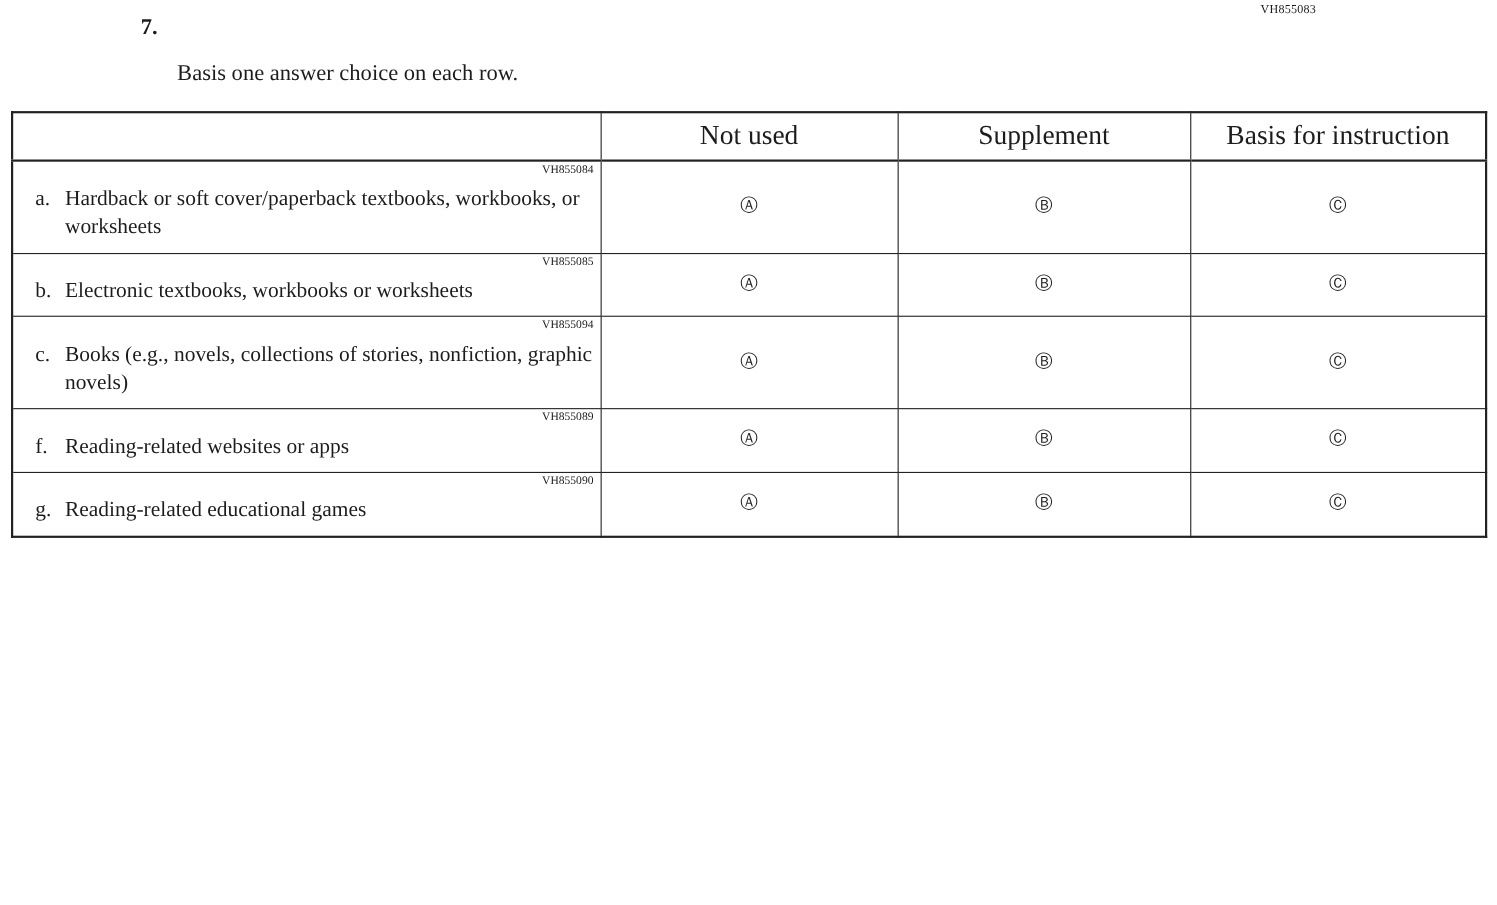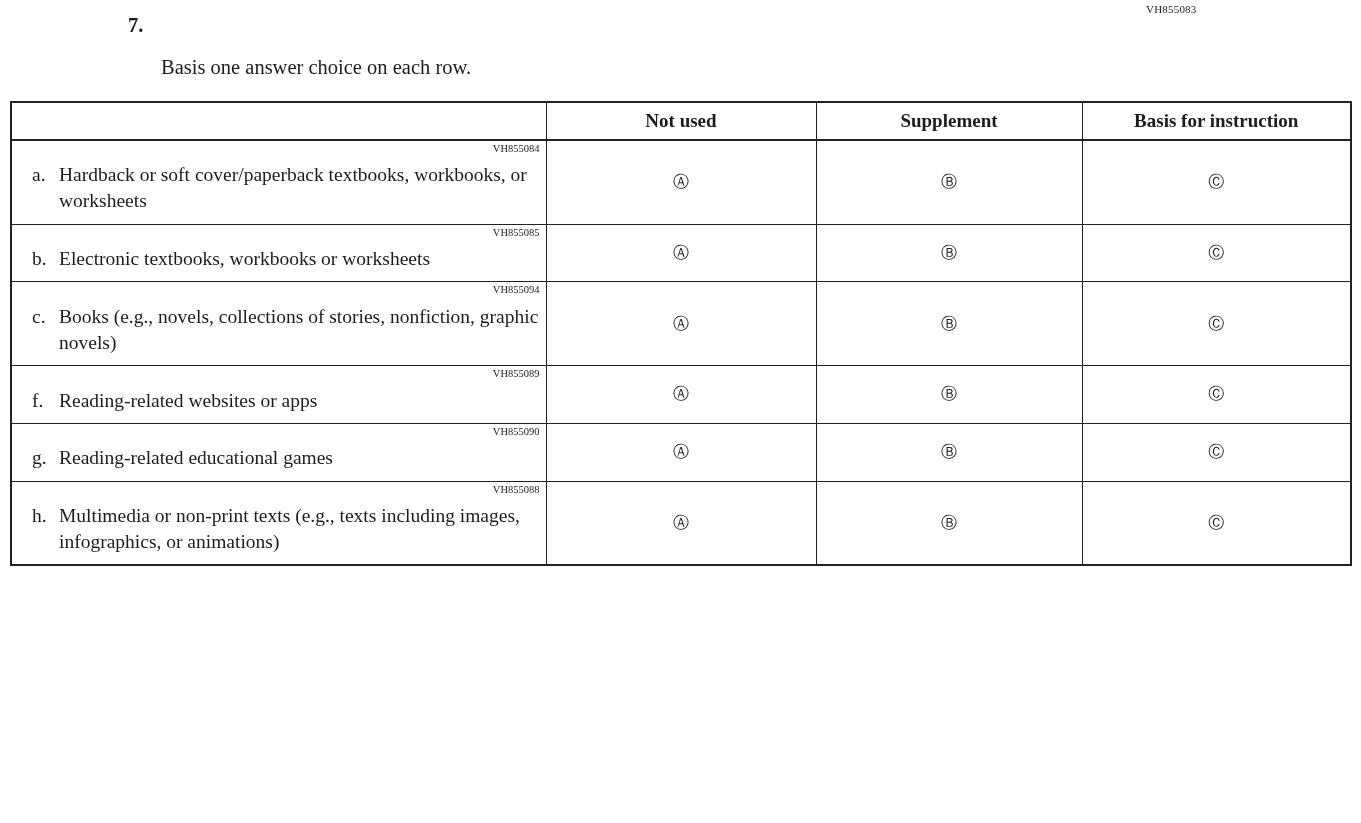--- a/index.html
+++ b/index.html
@@ -44,22 +44,22 @@
     margin: 22px 0 0 10px;
     width: 1340px;
     border-collapse: collapse;
     border: 2px solid #222;
     table-layout: fixed;
   }
   th, td {
     border: 1.5px solid #222;
   }
   thead th {
-    font-size: 19px;
-    font-weight: bold;
+    font-size: 25px;
+    font-weight: normal;
     padding: 7px 4px;
     text-align: center;
     border-bottom: 2px solid #222;
     margin-top: 24px;
   }
   td.stub-cell {
     vertical-align: top;
     padding: 0 4px 9px 8px;
   }
   .row-code {
@@ -205,32 +205,14 @@
       <span class="answer-bubble">Ⓐ</span>
     </td>
     <td class="option-cell">
       <span class="answer-bubble">Ⓑ</span>
     </td>
     <td class="option-cell">
       <span class="answer-bubble">Ⓒ</span>
     </td>
   </tr>
 
-  <tr>
-    <td class="stub-cell">
-      <div class="row-code">VH855088</div>
-      <div class="row-label">
-        <span class="row-letter">h.</span>
-        <span class="row-label-text">Multimedia or non-print texts (e.g., texts including images, infographics, or animations)</span>
-      </div>
-    </td>
-    <td class="option-cell">
-      <span class="answer-bubble">Ⓐ</span>
-    </td>
-    <td class="option-cell">
-      <span class="answer-bubble">Ⓑ</span>
-    </td>
-    <td class="option-cell">
-      <span class="answer-bubble">Ⓒ</span>
-    </td>
-  </tr>
 </tbody>
 </table>
 
 </body></html>

